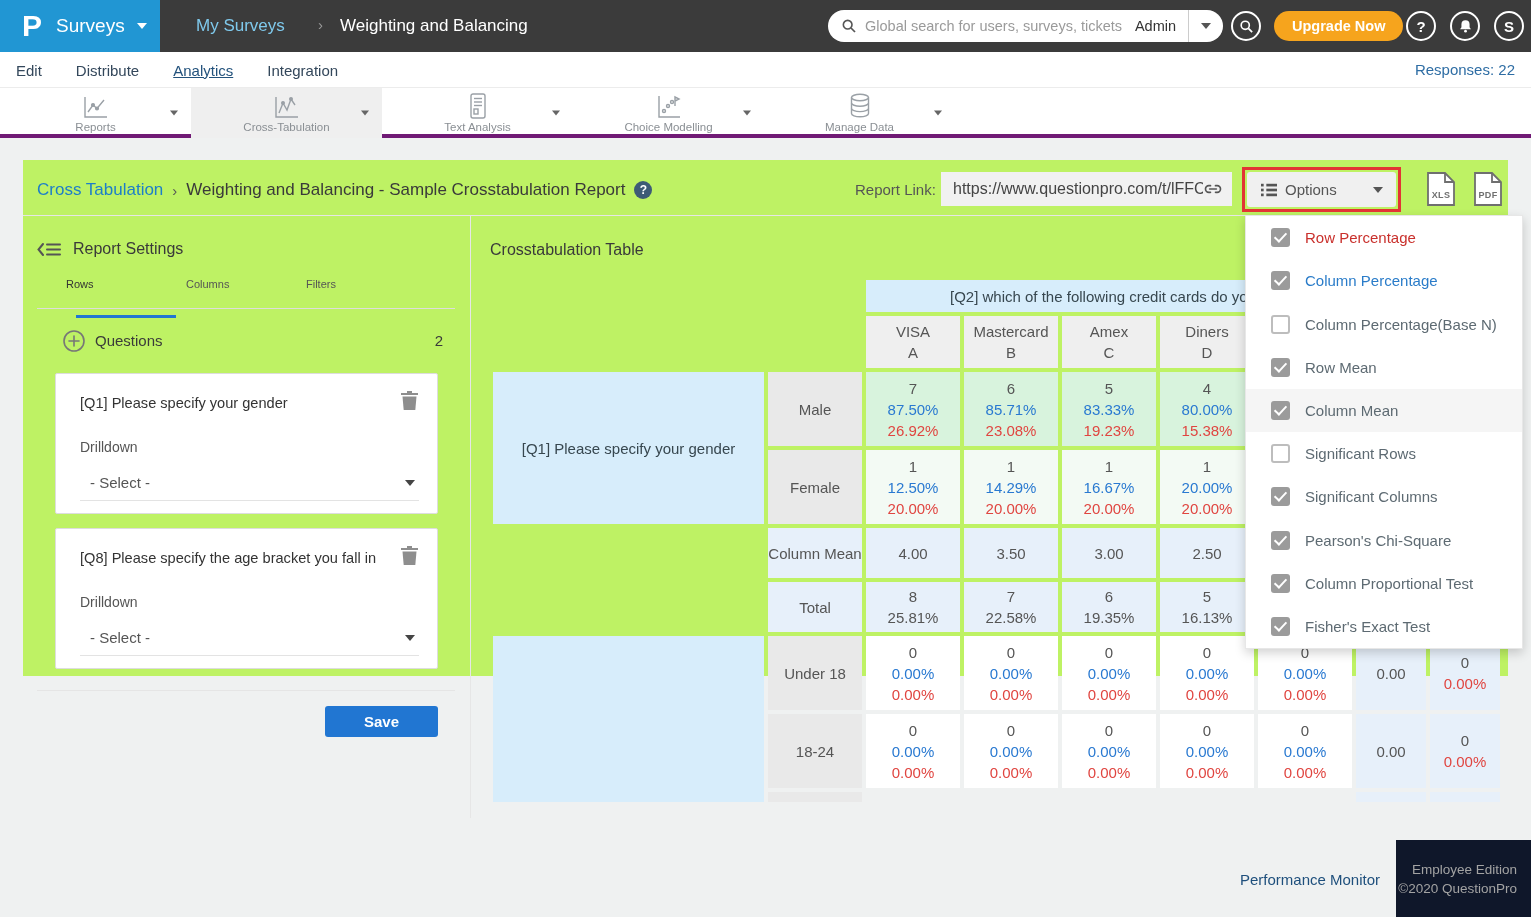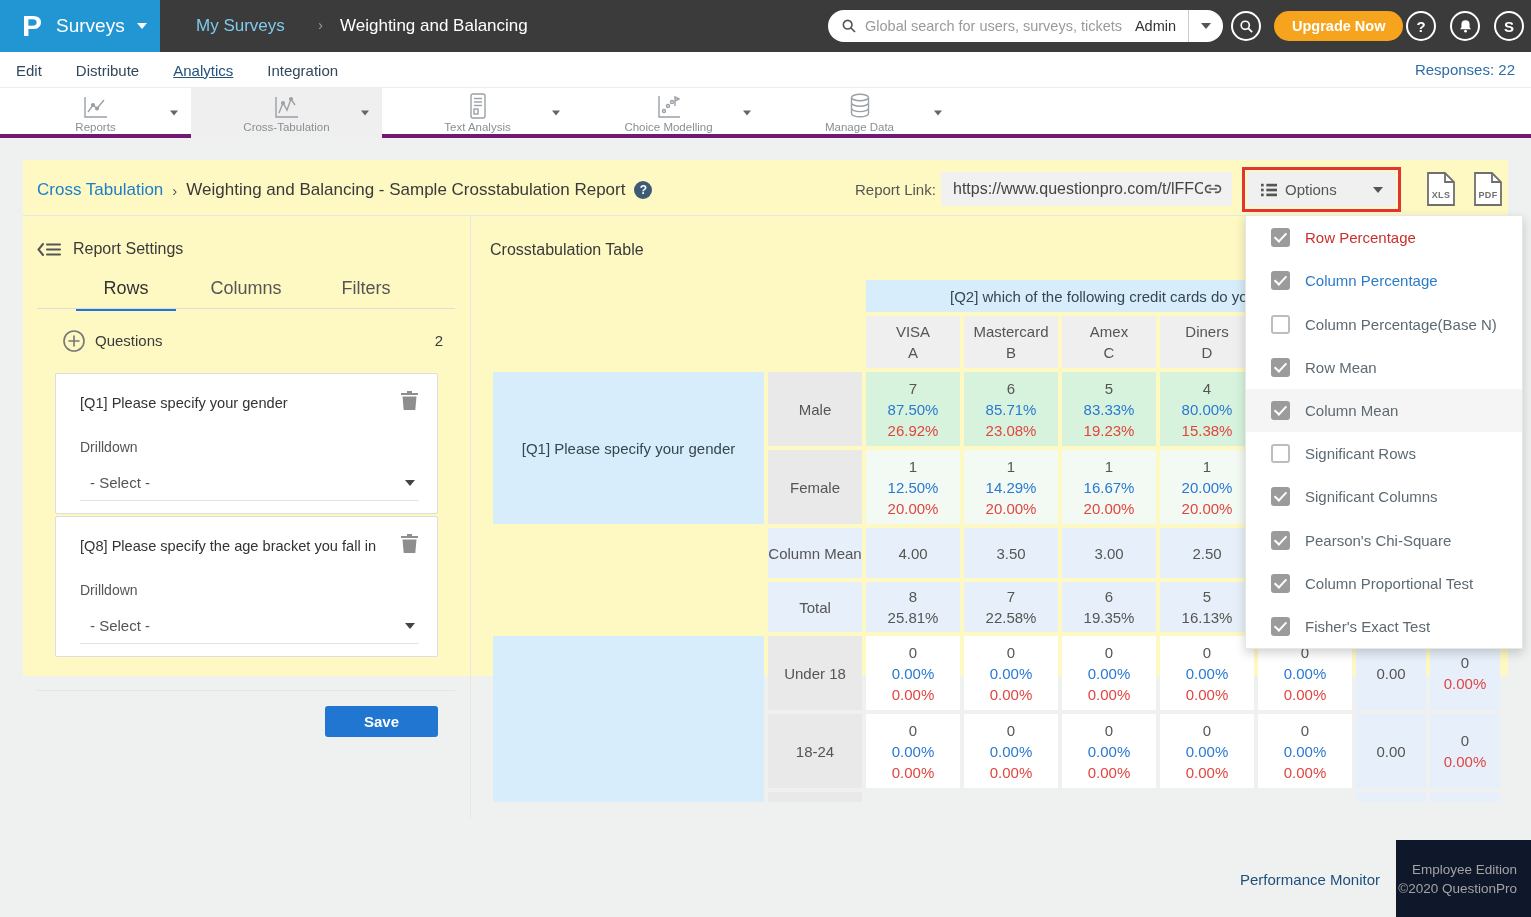--- a/index.html
+++ b/index.html
@@ -35,21 +35,21 @@
 
   
   .toolbar { position:absolute; left:0; top:88px; width:1531px; height:50px; background:#fff; border-bottom:4px solid #701a75; display:flex; }
   .tb-item { position:relative; width:191px; height:50px; display:flex; flex-direction:column; align-items:center; justify-content:center; cursor:pointer; }
   .tb-item.active { background:#efefef; }
   .tb-icon { color:#9aa0a6; height:26px; display:flex; align-items:flex-end; }
   .tb-label { font-size:11.5px; color:#8a8f94; margin-top:2px; }
   .tb-caret { position:absolute; right:12px; top:22px; color:#666; transform:scale(.8); }
 
   
-  .card { position:absolute; left:23px; top:160px; width:1485px; height:516px; background:#fef9c3; }
+  .card { position:absolute; left:23px; top:160px; width:1485px; height:516px; background:#bef264; }
   .card-divider-h { position:absolute; left:0; top:55px; width:1485px; height:1px; background:#e6e6e6; }
   .card-divider-v { position:absolute; left:447px; top:56px; width:1px; height:602px; background:#e6e6e6; }
   .crumb2 { position:absolute; left:14px; top:20px; font-size:17px; display:flex; align-items:center; gap:9px; }
   .crumb2 .link { color:#1d7ec9; cursor:pointer; }
   .crumb2 .sep { color:#555; font-size:15px; }
   .crumb2 .title { color:#3a3a3a; }
   .help-badge { width:18px; height:18px; border-radius:50%; background:#3e5b76; color:#fff; font-size:12px; font-weight:bold; display:flex; align-items:center; justify-content:center; cursor:pointer; }
   .rl-label { position:absolute; left:832px; top:21px; font-size:15px; color:#555; }
   .url-box { position:absolute; left:918px; top:12px; width:291px; height:34px; background:#f1f1f1; display:flex; align-items:center; }
   .url-box input { border:none; outline:none; background:transparent; flex:1; margin-left:12px; font-size:16px; color:#444; font-family:"Liberation Sans",sans-serif; }
@@ -61,21 +61,21 @@
   .red-box { position:absolute; left:1242px; top:167px; width:159px; height:45px; border:3px solid #e23434; z-index:30; pointer-events:none; }
   .file-icon { position:absolute; top:12px; width:32px; height:34px; cursor:pointer; color:#6f6f6f; }
   .file-icon svg { position:absolute; left:0; top:0; }
   .file-label { position:absolute; left:0; right:0; bottom:6px; text-align:center; font-size:9px; font-weight:bold; letter-spacing:.3px; }
 
   
   .panel-head { position:absolute; left:14px; top:80px; display:flex; align-items:center; gap:12px; }
   .panel-head svg { color:#555; }
   .panel-title { font-size:16px; color:#3a3a3a; }
   .tabs { position:absolute; left:43px; top:118px; width:360px; display:flex; }
-  .tab { position:relative; width:120px; text-align:center; font-size:18px; color:#555; padding-bottom:12px; cursor:pointer; }
+  .tab { position:relative; width:120px; text-align:left; font-size:11px; color:#555; padding-bottom:28px; cursor:pointer; }
   .tab.active { color:#333; }
   .tab.active::after { content:""; position:absolute; left:10px; right:10px; bottom:0; height:3px; background:#2176d2; }
   .tabs-border { position:absolute; left:14px; top:148px; width:418px; height:1px; background:#ddd; }
   .q-row { position:absolute; left:14px; top:168px; width:418px; height:26px; }
   .q-row svg { position:absolute; left:26px; top:2px; color:#777; cursor:pointer; }
   .q-row .q-lbl { position:absolute; left:58px; top:4px; font-size:15px; color:#3a3a3a; }
   .q-row .q-count { position:absolute; right:12px; top:4px; font-size:15px; color:#3a3a3a; }
   .qcard { position:absolute; left:32px; width:383px; height:141px; border:1px solid #ddd; border-radius:2px; background:#fff; }
   .qcard .q-title { position:absolute; left:24px; top:21px; font-size:14.6px; color:#333; white-space:nowrap; }
   .qcard .trash { position:absolute; right:19px; top:17px; color:#8e8e8e; cursor:pointer; }
@@ -312,21 +312,21 @@
           <div class="trash"><svg width="17" height="19" viewBox="0 0 17 19" fill="currentColor">
               <path d="M6 0h5v2h6v2H0V2h6z"></path>
               <path d="M1.5 5.5h14L14.3 19H2.7z"></path>
             </svg></div>
           <div class="drill">Drilldown</div>
           <div class="select">
             <div class="val">- Select -</div>
             <div class="caret"></div>
           </div>
         </div>
-        <div class="qcard" style="top: 356px;">
+        <div class="qcard" style="top: 368px;">
           <div class="q-title">[Q8] Please specify the age bracket you fall in</div>
           <div class="trash"><svg width="17" height="19" viewBox="0 0 17 19" fill="currentColor">
               <path d="M6 0h5v2h6v2H0V2h6z"></path>
               <path d="M1.5 5.5h14L14.3 19H2.7z"></path>
             </svg></div>
           <div class="drill">Drilldown</div>
           <div class="select">
             <div class="val">- Select -</div>
             <div class="caret"></div>
           </div>

